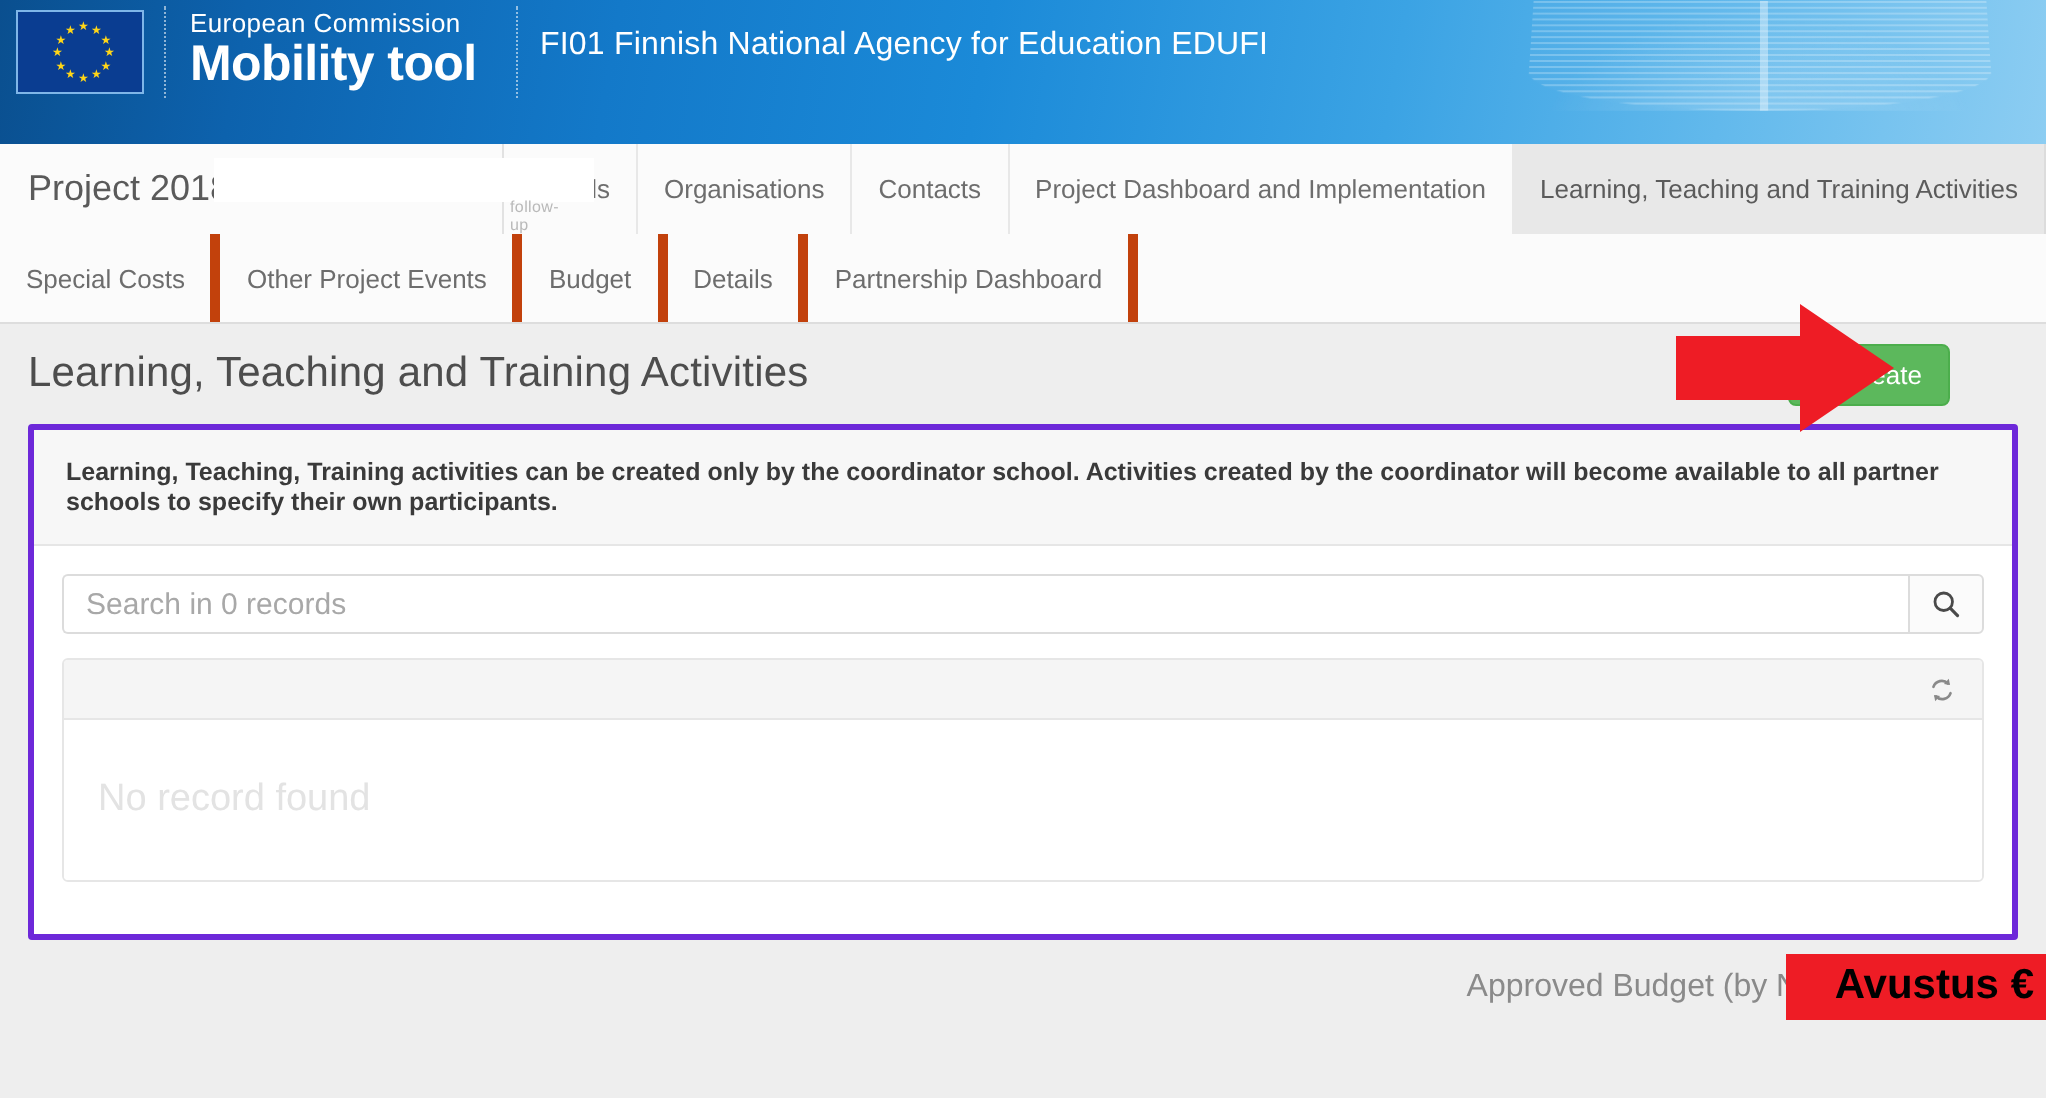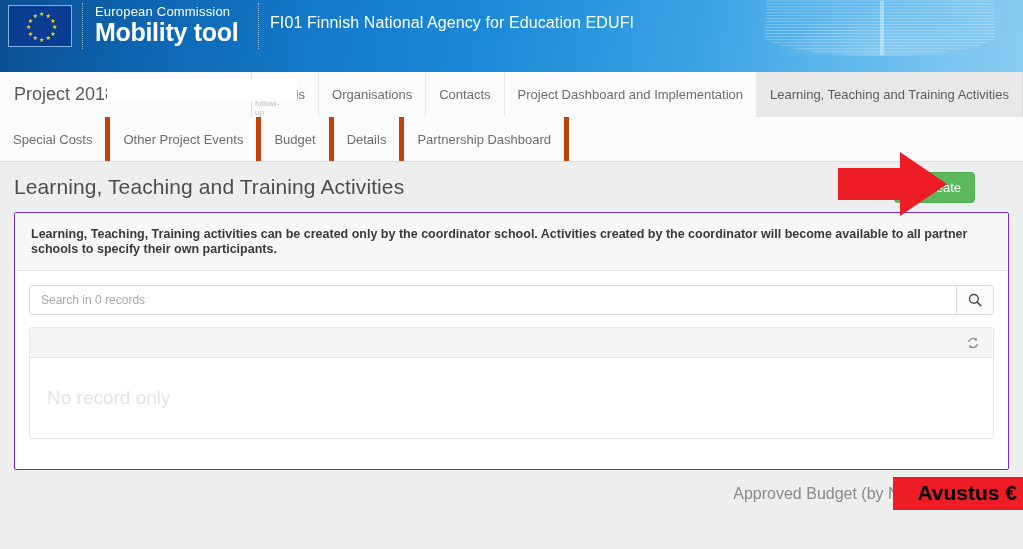--- a/index.html
+++ b/index.html
@@ -195,21 +195,21 @@
     left: 838px; top: 150px;
     width: 110px; height: 68px;
     z-index: 5;
     pointer-events: none;
   }
 
   
   .panel {
     margin: 0 14px;
     background: #ffffff;
-    border: 1px solid #6d28d9;
+    border: 3px solid #6d28d9;
     border-radius: 2px;
     height: 258px;
   }
   .panel-info {
     background: #f7f7f7;
     border-bottom: 1px solid #e6e6e6;
     padding: 14px 16px 13px 16px;
   }
   .panel-info p {
     margin: 0;
@@ -221,21 +221,21 @@
   .panel-body { padding: 14px 14px 0 14px; }
 
   .search-row { display: flex; }
   .search-input {
     flex: 1;
     height: 30px;
     border: 1px solid #dcdcdc;
     border-right: none;
     border-radius: 3px 0 0 3px;
     padding: 0 11px;
-    font-size: 12px;
+    font-size: 15px;
     color: #555;
     outline: none;
     font-family: "Liberation Sans", sans-serif;
     background: #fff;
   }
   .search-input::placeholder { color: #a8a8a8; }
   .search-btn {
     width: 38px; height: 30px;
     border: 1px solid #dcdcdc;
     border-radius: 0 3px 3px 0;
@@ -391,21 +391,21 @@
         <span class="refresh-btn">
           <svg width="14" height="14" viewBox="0 0 16 16">
             <path d="M3.1 6.2a5 5 0 0 1 8.3-1.9" fill="none" stroke="#8a8a8a" stroke-width="1.5" stroke-linecap="round"></path>
             <polygon points="11.9,1.6 12.6,5.2 9.1,4.6" fill="#8a8a8a"></polygon>
             <path d="M12.9 9.8a5 5 0 0 1-8.3 1.9" fill="none" stroke="#8a8a8a" stroke-width="1.5" stroke-linecap="round"></path>
             <polygon points="4.1,14.4 3.4,10.8 6.9,11.4" fill="#8a8a8a"></polygon>
           </svg>
         </span>
       </div>
       <div class="grid-body">
-        <span class="no-record">No record only</span>
+        <span class="no-record">No record found</span>
       </div>
     </div>
   </div>
 </div>
 
 <div class="footer">
   <span class="footer-label">Approved Budget (by National Agency)</span>
 </div>
 <div class="annot-box">Avustus €</div>
 

